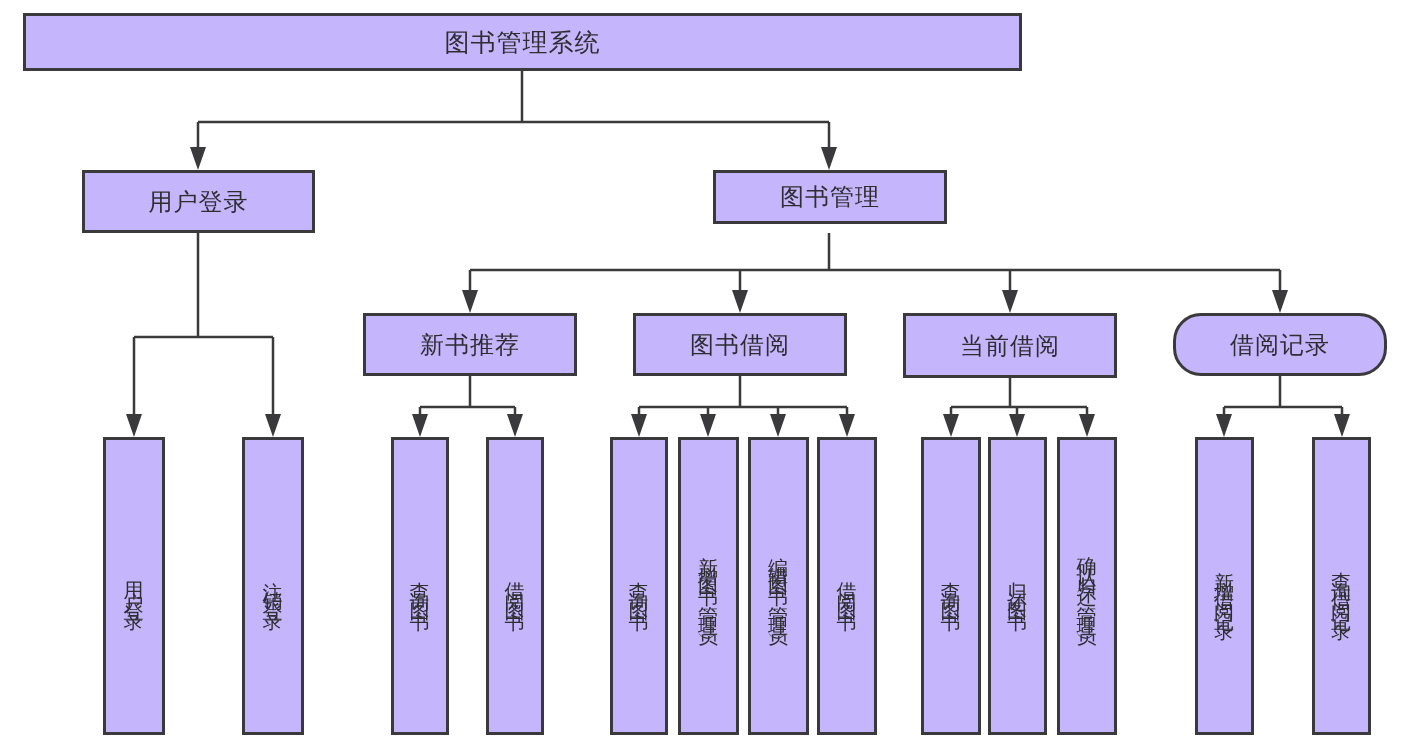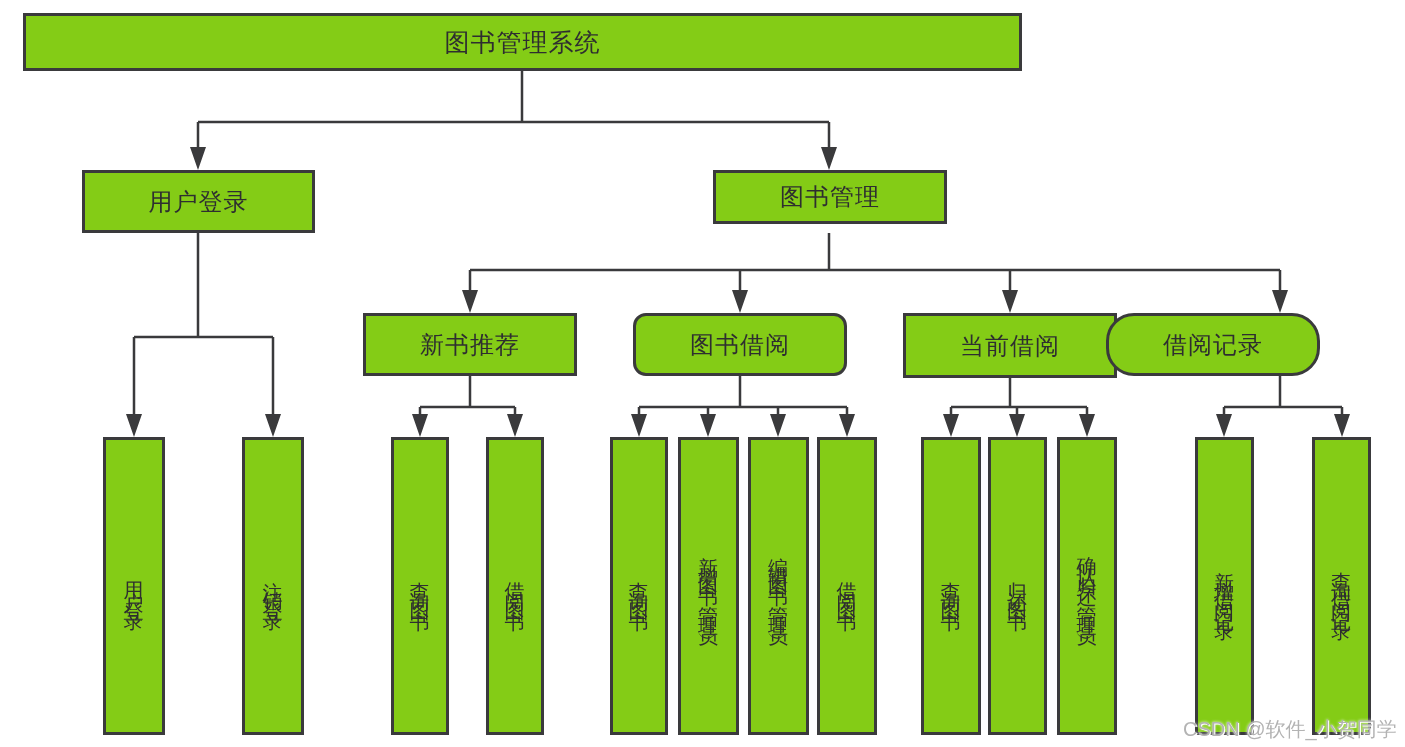--- a/index.html
+++ b/index.html
@@ -14,21 +14,21 @@
   }
   .wires {
     position: absolute;
     left: 0; top: 0;
     width: 1405px; height: 747px;
     pointer-events: none;
   }
   .node {
     position: absolute;
     border: 3px solid #3a3a3c;
-    background: #84cc16;
+    background: #c4b5fd;
     display: flex;
     align-items: center;
     justify-content: center;
     color: #2e2e30;
   }
   .node.h { font-size: 24px; letter-spacing: 1px; }
   .node.root { font-size: 25px; }
   .node.v span {
     writing-mode: vertical-rl;
     text-orientation: mixed;
@@ -74,23 +74,23 @@
       M951 437 l-8 -23 h16 z  M1017 437 l-8 -23 h16 z  M1087 437 l-8 -23 h16 z
       M1224 437 l-8 -23 h16 z M1342 437 l-8 -23 h16 z"></path>
   </svg>
 
   <div class="node h root" style="left:23px; top:13px; width:999px; height:58px;">图书管理系统</div>
 
   <div class="node h" style="left:82px; top:170px; width:233px; height:63px;">用户登录</div>
   <div class="node h" style="left:713px; top:170px; width:234px; height:54px;">图书管理</div>
 
   <div class="node h" style="left:363px; top:313px; width:214px; height:63px;">新书推荐</div>
-  <div class="node h" style="left:633px; top:313px; width:214px; height:63px;border-radius:13px;">图书借阅</div>
+  <div class="node h" style="left:633px; top:313px; width:214px; height:63px;">图书借阅</div>
   <div class="node h" style="left:903px; top:313px; width:214px; height:65px;">当前借阅</div>
-  <div class="node h" style="left:1106px; top:313px; width:214px; height:63px;border-radius:28px;">借阅记录</div>
+  <div class="node h" style="left:1173px; top:313px; width:214px; height:63px;border-radius:28px;">借阅记录</div>
 
   <div class="node v" style="left:103px; top:437px; width:62px; height:298px;">
     <span>用户登录</span>
   </div>
   <div class="node v" style="left:242px; top:437px; width:62px; height:298px;">
     <span>注销登录</span>
   </div>
 
   <div class="node v" style="left:391px; top:437px; width:58px; height:298px;">
     <span>查询图书</span>
@@ -122,14 +122,13 @@
     <span>确认归还（管理员）</span>
   </div>
 
   <div class="node v" style="left:1195px; top:437px; width:59px; height:298px;">
     <span>新增借阅记录</span>
   </div>
   <div class="node v" style="left:1312px; top:437px; width:59px; height:298px;">
     <span>查询借阅记录</span>
   </div>
 
-  <div class="watermark">CSDN @软件_小贺同学</div>
 </div>
 
 </body></html>

